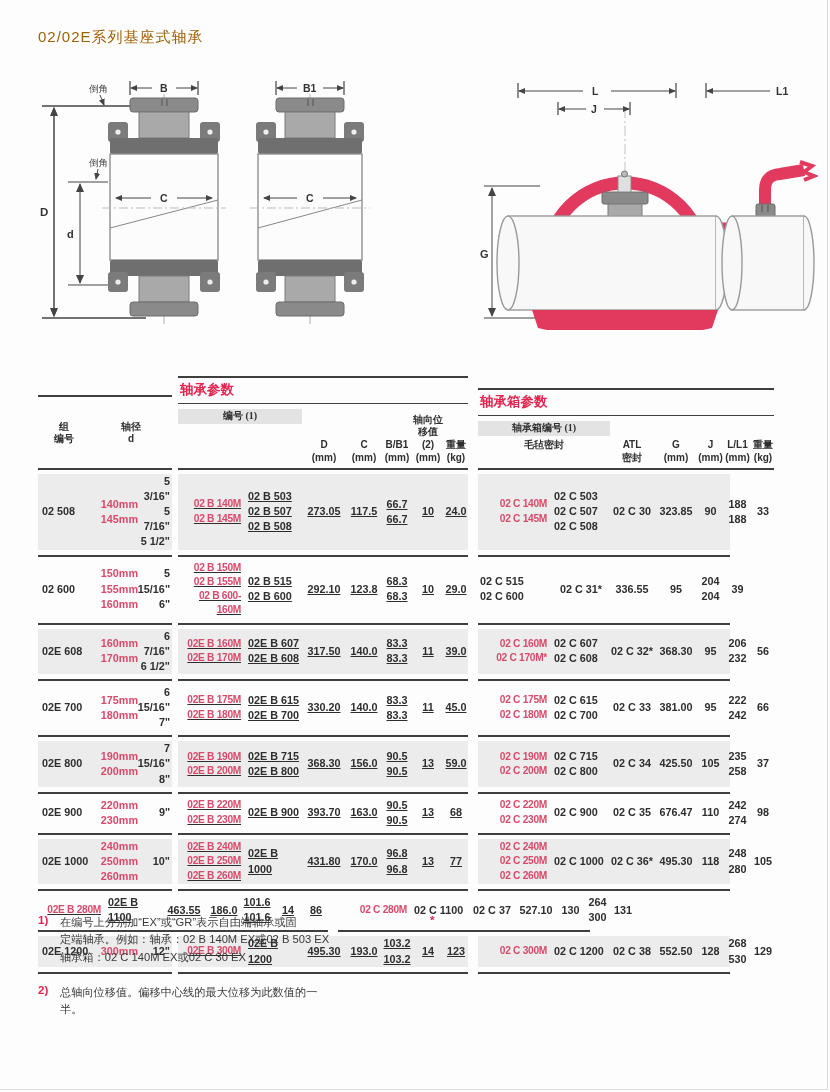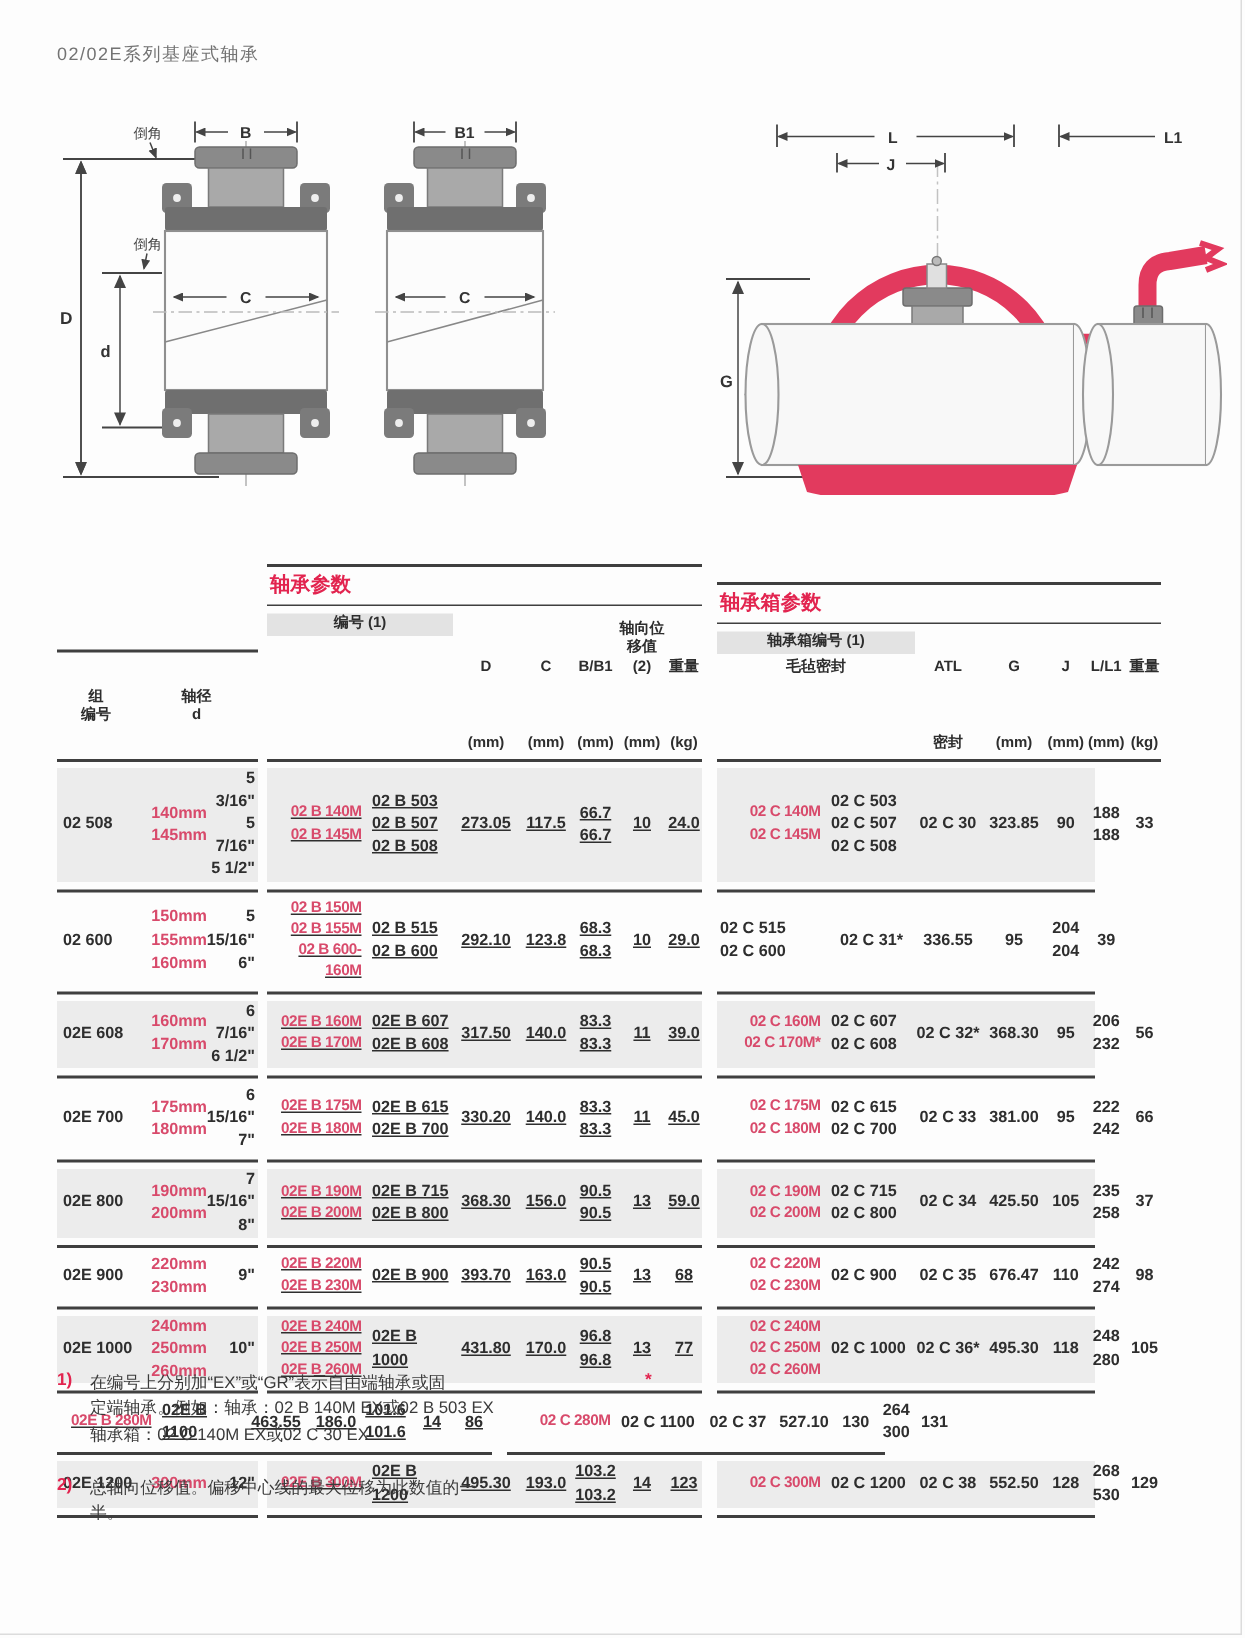--- a/index.html
+++ b/index.html
@@ -5,21 +5,21 @@
   html,body{margin:0;padding:0;}
   body{
     width:830px;height:1092px;position:relative;overflow:hidden;
     background:#fdfdfd;
     font-family:"Liberation Sans","DejaVu Sans",sans-serif;
     color:#2e2e2e;
   }
   .page-edge{position:absolute;top:0;left:0;right:2px;bottom:2px;
     border-right:1px solid #dcdcdc;border-bottom:1px solid #dcdcdc;pointer-events:none;}
   .page-title{
-    position:absolute;left:38px;top:28px;font-size:12px;color:#737373;letter-spacing:1px;
+    position:absolute;left:38px;top:28px;font-size:15px;color:#a16207;letter-spacing:1px;
   }
   
   .diagram-left{position:absolute;left:34px;top:78px;}
   .diagram-right{position:absolute;left:478px;top:78px;}
   svg text{font-family:"Liberation Sans","DejaVu Sans",sans-serif;}
   
   .tbl{position:absolute;left:38px;top:376px;width:740px;font-size:10.8px;}
   .thead{display:flex;align-items:flex-end;}
   .l-hd{width:134px;margin-right:6px;}
   .b-hd{width:290px;margin-right:10px;}
@@ -29,23 +29,23 @@
     padding:3px 0 4px 2px;border-top:2px solid var(--rule);border-bottom:1px solid var(--rule);
   }
   .hd-grid{display:grid;padding:5px 0 4px;border-bottom:2px solid var(--rule);
     font-size:10px;font-weight:bold;color:#2e2e2e;}
   .g-l{grid-template-columns:52px 48px 34px;height:62px;align-content:center;
     border-top:2px solid var(--rule);}
   .g-b{grid-template-columns:68px 56px 44px 36px 30px 32px 24px;}
   .g-h{grid-template-columns:74px 58px 44px 44px 25px 29px 22px;}
   .hc{display:flex;align-items:flex-end;justify-content:center;min-height:13px;
     text-align:center;line-height:1.25;white-space:pre-line;}
-  .band{background:var(--header_band);height:15px;align-items:center;margin-bottom:2px;}
+  .band{background:var(--header_band);height:15px;align-items:center;margin-bottom:2px;font-family:Liberation Serif, serif;}
   .sp12{grid-column:1/3;}
-  .r1{grid-row:1;} .r2{grid-row:2;} .r3{grid-row:3;margin-top:38px;}
+  .r1{grid-row:1;} .r2{grid-row:2;} .r3{grid-row:3;}
   .cc3{grid-column:3;} .cc4{grid-column:4;} .cc5{grid-column:5;}
   .cc6{grid-column:6;} .cc7{grid-column:7;}
   
   .trow{display:flex;}
   .blk{border-bottom:2px solid var(--rule);padding:4px 0 5px;background-clip:content-box;
     display:grid;align-content:center;}
   .blk.shaded{background-color:var(--row_shade);}
   .blk.left{width:134px;margin-right:6px;grid-template-columns:52px 48px 34px;}
   .blk.bearing{width:290px;margin-right:10px;grid-template-columns:68px 56px 44px 36px 30px 32px 24px;text-decoration:underline;}
   .blk.housing{width:252px;grid-template-columns:74px 58px 44px 44px 25px 29px 22px;}

